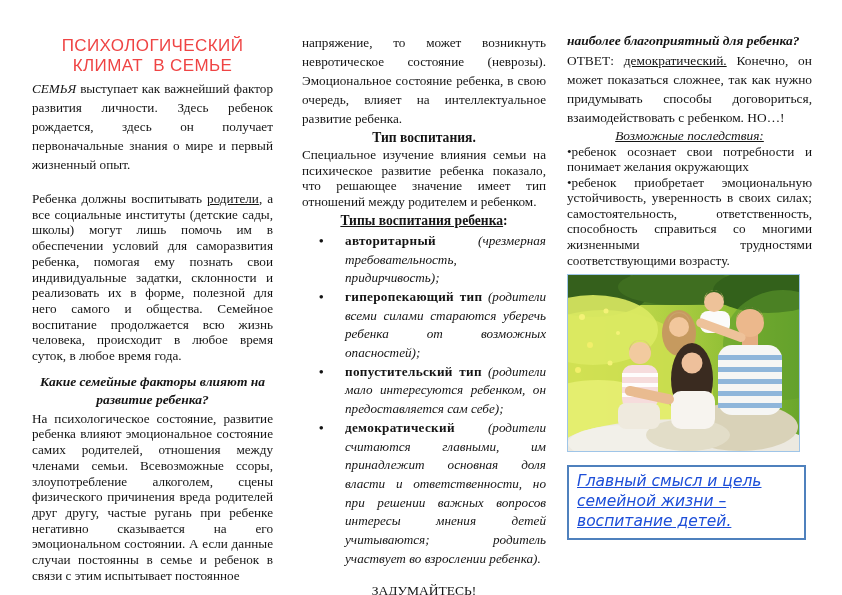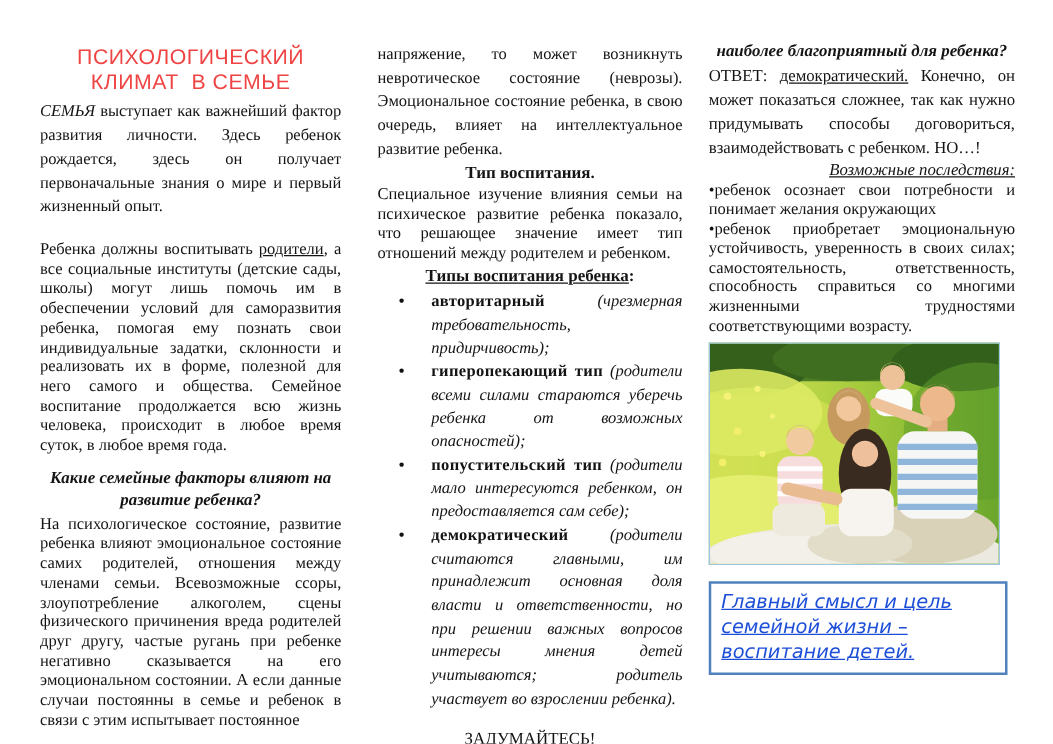--- a/index.html
+++ b/index.html
@@ -46,26 +46,26 @@
     content:"\2022";position:absolute;left:17px;top:0;font-weight:bold;font-size:13px;
   }
   ul.bullets .term{font-weight:bold;letter-spacing:.3px;}
   ul.bullets .desc{font-style:italic;}
 
   .think{margin-top:13px;text-align:center;}
   .think-line1{font-size:13.5px;line-height:19px;text-decoration:underline;}
 
   #col3 .top-head{
     margin:32px 0 0 0;font-size:13.5px;line-height:17.5px;
-    font-weight:bold;font-style:italic;text-align:center;
+    font-weight:bold;font-style:italic;
   }
   #col3 .answer{margin:1px 0 0 0;line-height:19px;font-size:13.4px;}
   #col3 .cons-head{
     margin:0;font-size:13.4px;line-height:17px;font-style:italic;
-    text-decoration:underline;text-align:right;font-weight:400;
+    text-decoration:underline;text-align:center;font-weight:400;
   }
   #col3 .cons{margin:0;font-size:13.2px;line-height:15.6px;}
 
   figure.photo{
     margin:6px 0 0 0;padding:0;width:231px;height:176px;
     border:1px solid #9fc5e8;overflow:hidden;background:#9cc23a;
   }
   .quote-box{
     margin-top:13px;border:2px solid #4f81bd;padding:4px 8px 7px 8px;width:219px;
     font-family:"DejaVu Sans",sans-serif;font-style:italic;

